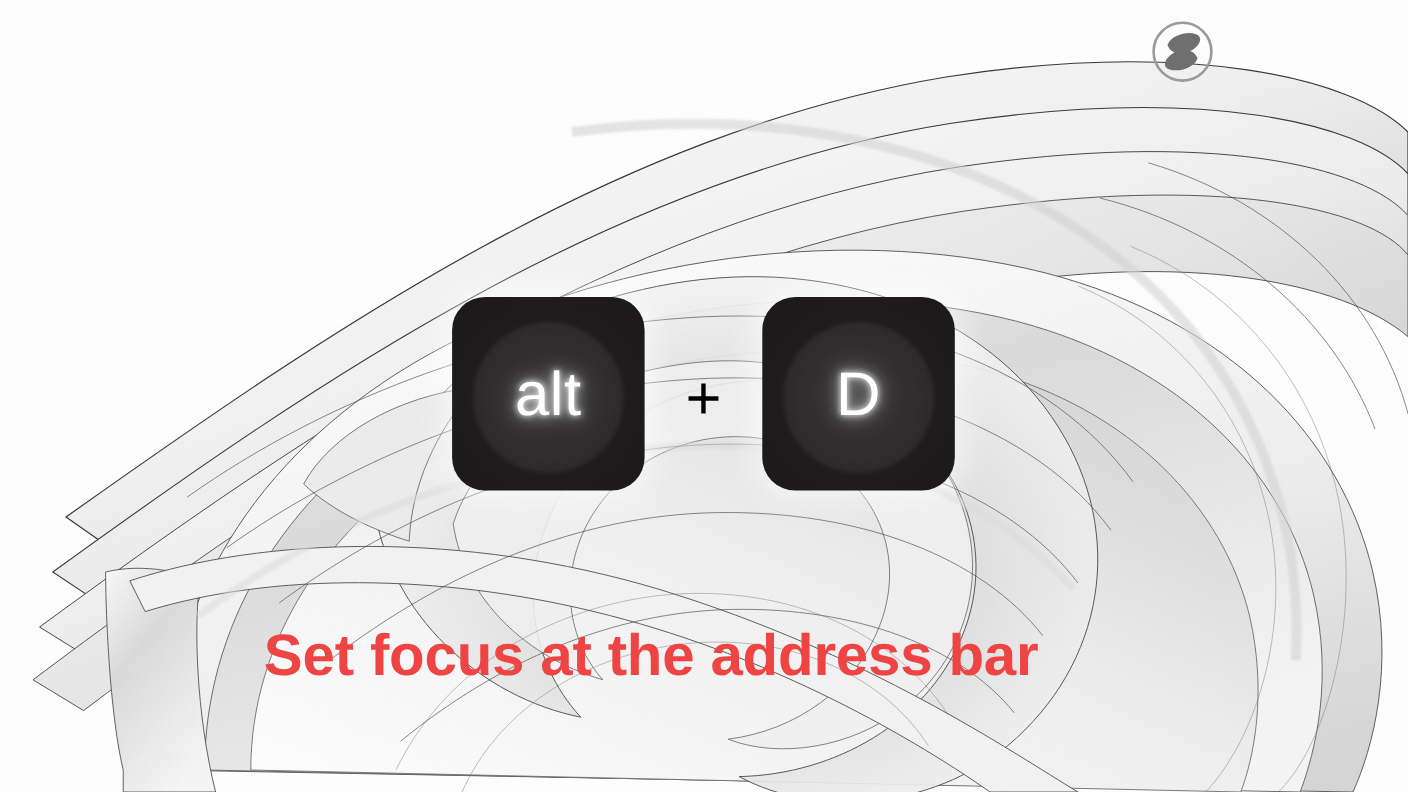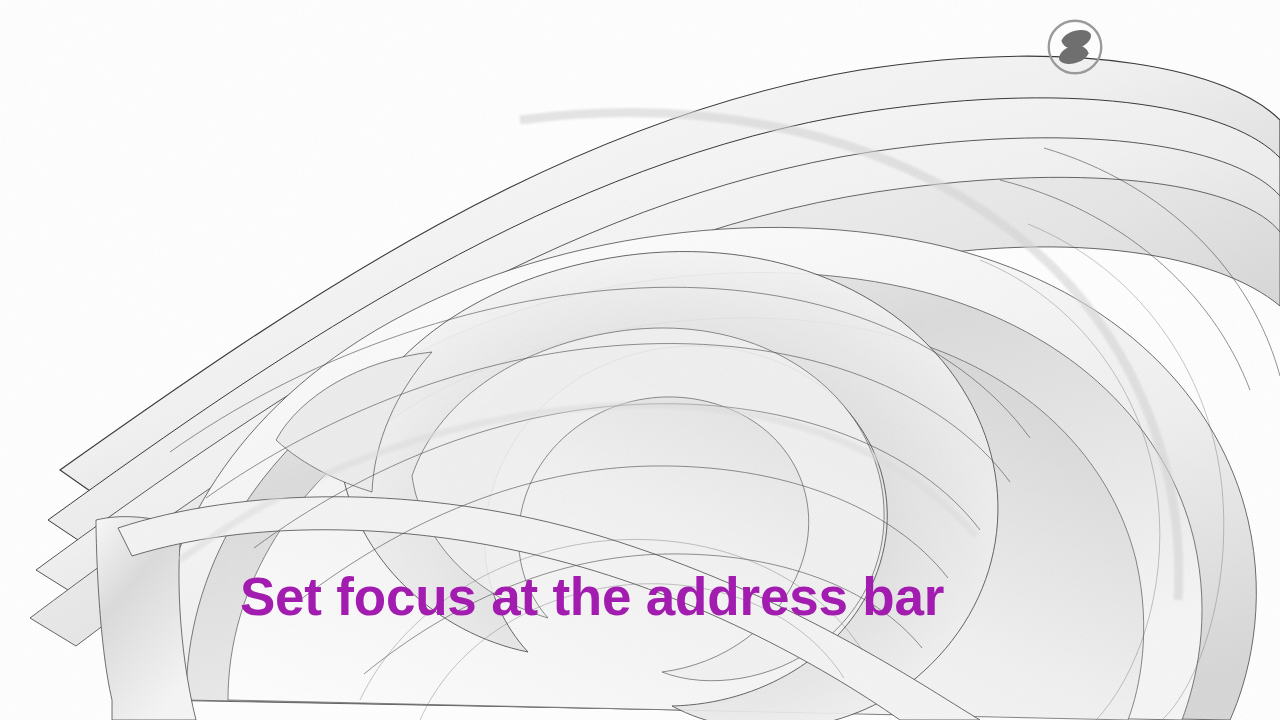--- a/index.html
+++ b/index.html
@@ -107,21 +107,21 @@
     user-select: none;
   }
 
   
   .caption {
     position: absolute;
     left: 0;
     top: 568px;
     width: 1184px;
     text-align: center;
-    color: #a21caf;
+    color: #ef4444;
     font-size: 53px;
     font-weight: 700;
     line-height: 1.1;
     letter-spacing: -.2px;
     font-family: "Liberation Sans", sans-serif;
     user-select: none;
   }
 </style>
 </head>
 <body>
@@ -237,16 +237,31 @@
   </svg>
 
   <div class="brand">
     <svg class="brand-mark" viewBox="0 0 64 64" aria-hidden="true">
       <circle cx="32" cy="32" r="29" fill="none" stroke="#9a9a9a" stroke-width="2.6"></circle>
       <path d="M17 25 C 22 13, 44 10, 49 17 C 52 22, 45 30, 36 33 C 27 36, 19 32, 17 25 Z" fill="#6f6f6f"></path>
       <path d="M47 39 C 42 51, 20 54, 15 47 C 12 42, 19 34, 28 31 C 37 28, 45 32, 47 39 Z" fill="#6f6f6f"></path>
     </svg>
   </div>
 
+  <div class="keys">
+
+    <div class="keycap">
+      <span class="glyph">alt</span>
+    </div>
+
+    <div class="plus-wrap">
+      <span class="plus">+</span>
+    </div>
+
+    <div class="keycap">
+      <span class="glyph">D</span>
+    </div>
+
+  </div>
 
   <div class="caption">Set focus at the address bar</div>
 
 </div>
 
 </body></html>

